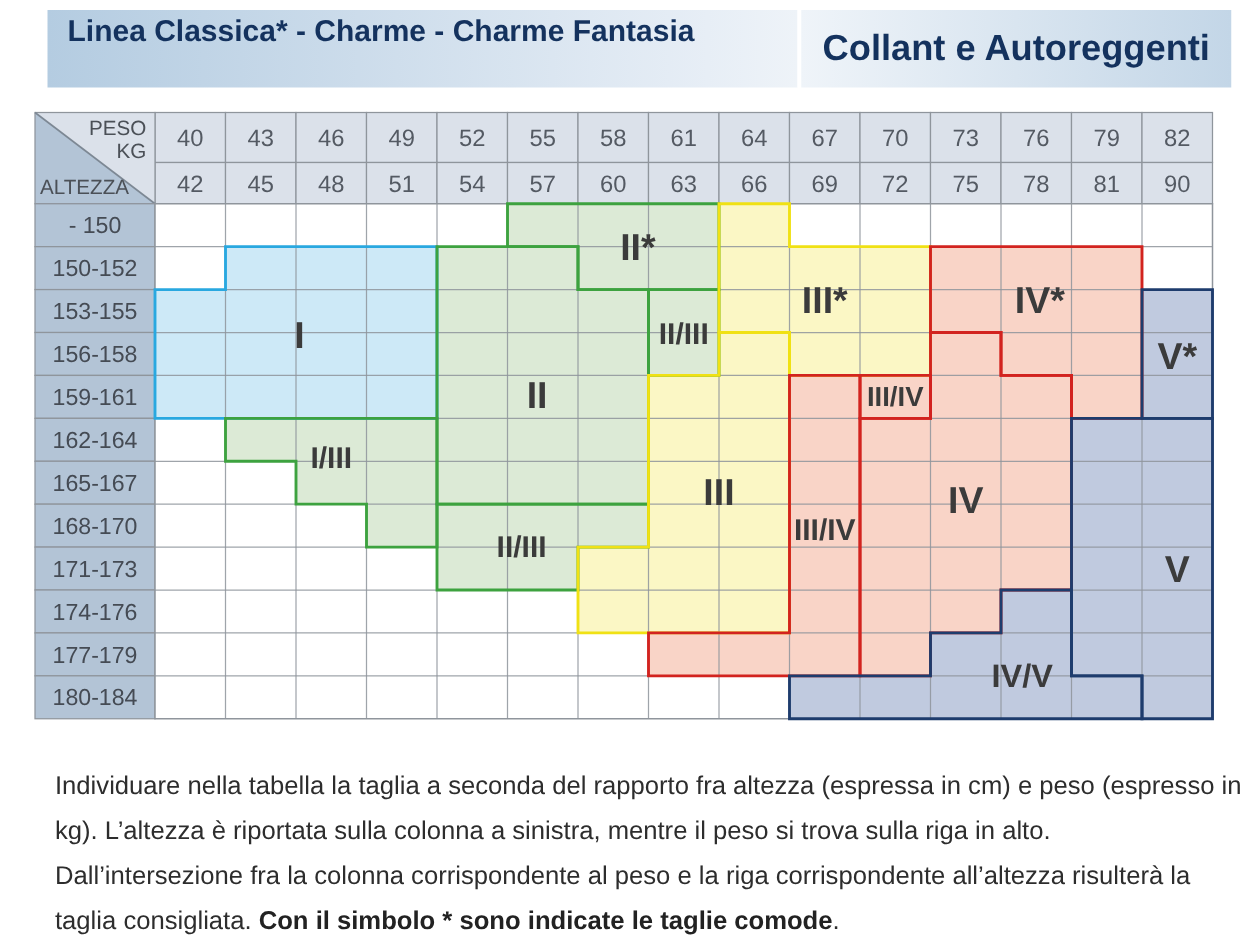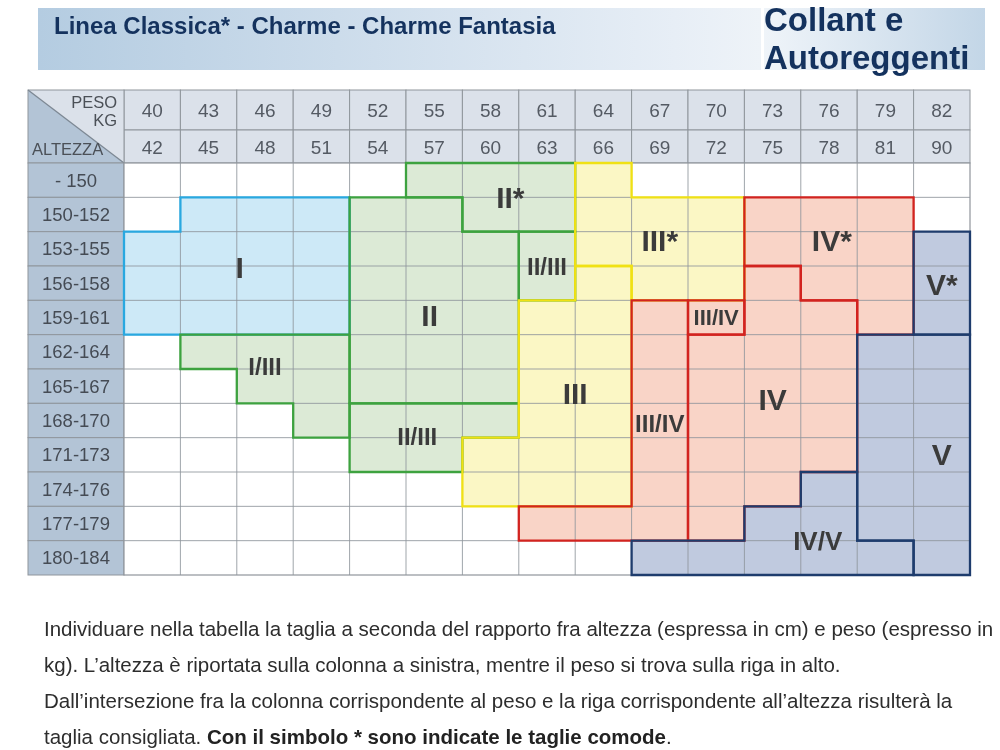--- a/index.html
+++ b/index.html
@@ -1,23 +1,23 @@
 <!DOCTYPE html>
 <html><head>
 <meta charset="utf-8">
 <style>
   html,body{margin:0;padding:0;background:#fff;}
   .page{position:relative;width:1000px;height:750px;background:#ffffff;overflow:hidden;
         font-family:"Liberation Sans",sans-serif;}
   .banner{position:absolute;left:38px;top:8px;width:947px;height:62px;display:flex;}
-  .banner-left{width:723px;height:62px;background:linear-gradient(to right,#b4cce1 0%,#e7eef6 88%,#eef3f8 100%);
+  .banner-left{width:600px;height:62px;background:linear-gradient(to right,#b4cce1 0%,#e7eef6 88%,#eef3f8 100%);
         color:#14325e;font-weight:bold;font-size:24px;line-height:29px;padding:3px 0 0 16px;box-sizing:border-box;}
   .banner-gap{width:3px;height:62px;background:#ffffff;}
   .banner-right{flex:1;height:62px;background:linear-gradient(to right,#eff4f9 0%,#c3d6e7 100%);
-        color:#14325e;font-weight:bold;font-size:33px;display:flex;align-items:center;justify-content:center;}
+        color:#14325e;font-weight:bold;font-size:29px;display:flex;align-items:center;justify-content:center;}
   svg text{font-family:"Liberation Sans",sans-serif;}
   .hdr{fill:#545a63;font-size:19px;}
   .rowlbl{fill:#454b54;font-size:18.5px;}
   .cornerlbl{fill:#4b5057;font-size:16.5px;}
   .rlabel{fill:#3b3b3b;font-weight:bold;}
   .footer{position:absolute;left:28px;top:595px;width:950px;font-size:20.5px;line-height:36px;color:#2d2d2d;margin:16px;}
   .footer strong{color:#222;}
 </style>
 </head>
 <body>

